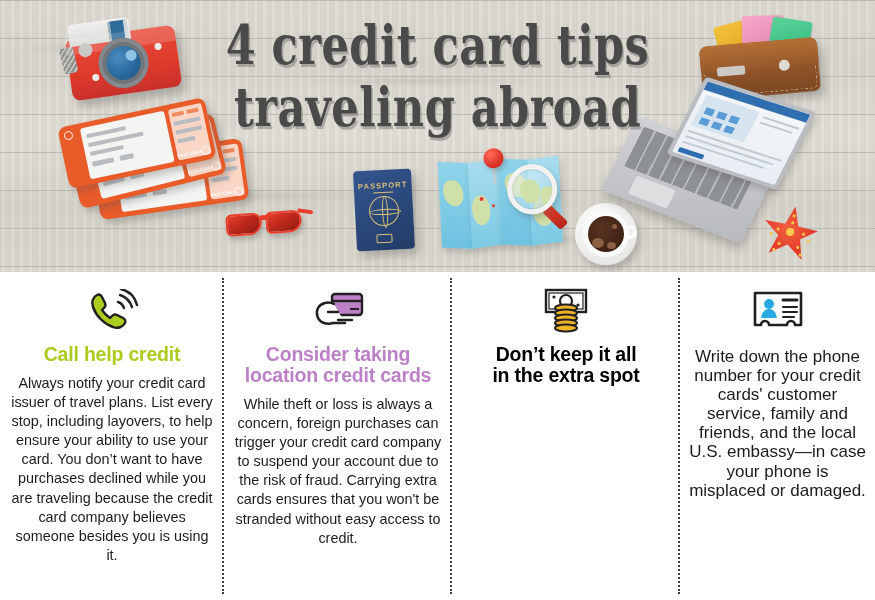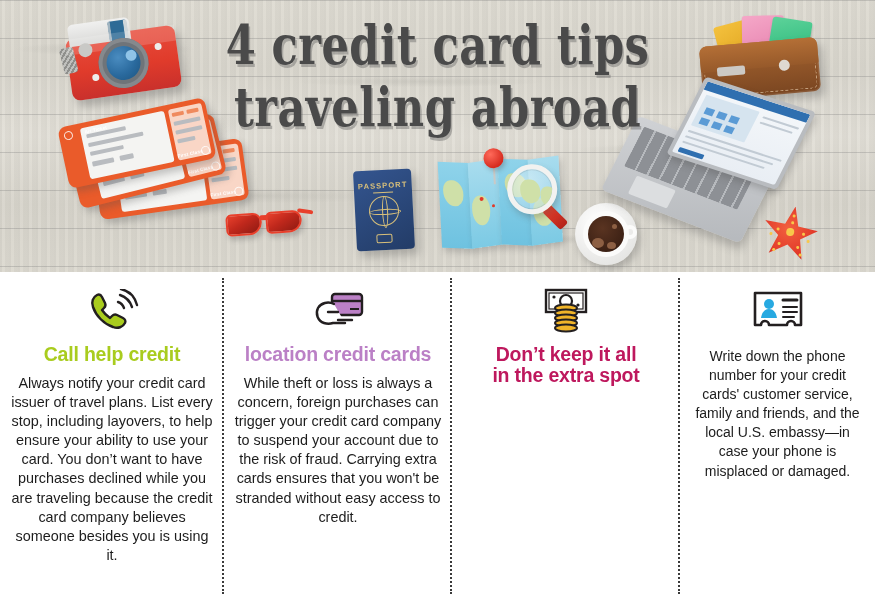--- a/index.html
+++ b/index.html
@@ -353,30 +353,30 @@
 
   .icon-box { height:52px; display:flex; align-items:center; justify-content:center; }
 
   .heading {
     font-size:19.5px; font-weight:bold; line-height:21px;
     letter-spacing:-.2px;
     margin-top:6px;
   }
   .h1 { color:#a9cc1e; }
   .h2 { color:#bb80c6; }
-  .h3 { color:#be185d; }
+  .h3 { color:#000000; }
   .h4 { color:#27a9e1; }
 
   .body-txt {
     margin-top:9px;
     font-size:14.4px;
     line-height:19.1px;
     color:#1c1c1c;
   }
-  .col.c4 .body-txt { font-size:14px; }
+  .col.c4 .body-txt { font-size:17px; }
 </style>
 </head>
 <body>
 
 <div id="page">
 
   <div class="hero">
     <div class="grain"></div>
 
     <div class="obj camera">
@@ -586,20 +586,21 @@
           <svg width="56" height="44" viewBox="0 0 56 44">
             <rect x="22" y="4" width="30" height="21" rx="3" fill="#bb80c6" stroke="#231f20" stroke-width="2.4"></rect>
             <path d="M22 11h30" stroke="#231f20" stroke-width="2.4"></path>
             <path d="M40 19h9" stroke="#231f20" stroke-width="2"></path>
             <path d="M24 14c-6-3-13-1-16 4-3 6 0 13 6 15 3 1 6 1 9 0l12 0" fill="#ffffff" stroke="#231f20" stroke-width="2.4" stroke-linejoin="round" stroke-linecap="round"></path>
             <path d="M18 22h10" stroke="#231f20" stroke-width="2.4" stroke-linecap="round"></path>
             <path d="M28 30h14" stroke="#231f20" stroke-width="2.4" stroke-linecap="round"></path>
           </svg>
         </div>
         <div class="heading h2">
+          <div>Consider taking</div>
           <div>location credit cards</div>
         </div>
         <div class="body-txt">While theft or loss is always a concern, foreign purchases can trigger your credit card company to suspend your account due to the risk of fraud. Carrying extra cards ensures that you won't be stranded without easy access to credit.</div>
         <div class="divider"></div>
       </div>
 
       <div class="col c3">
         <div class="icon-box">
           <svg width="50" height="48" viewBox="0 0 50 48">
             <rect x="5" y="2" width="40" height="22" fill="#ffffff" stroke="#231f20" stroke-width="2.4"></rect>

